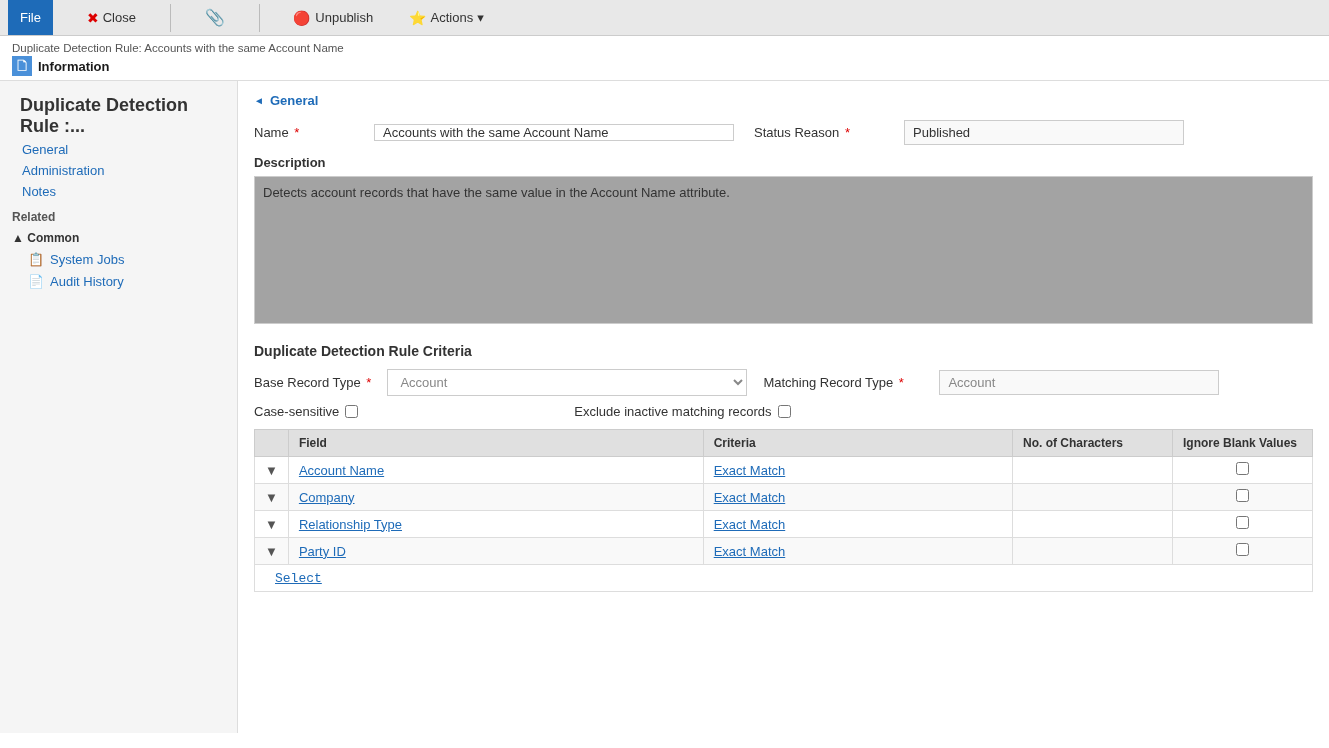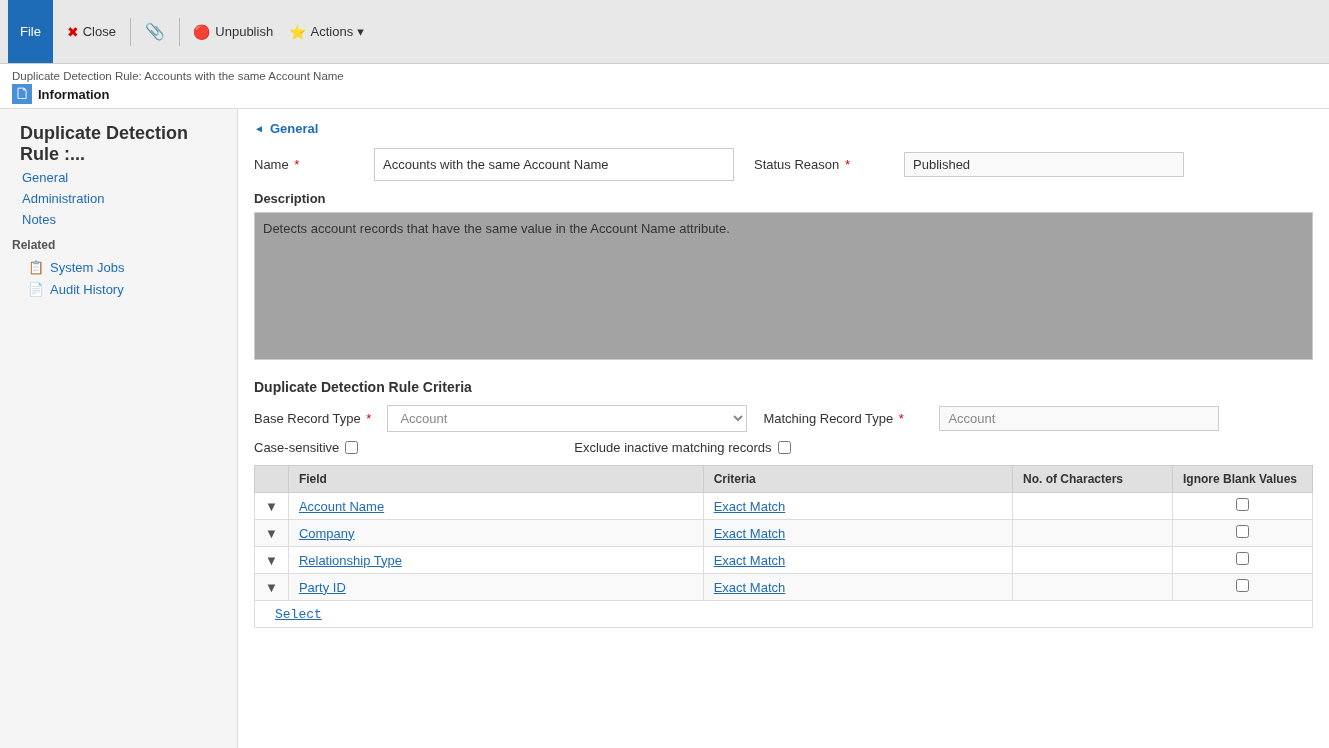--- a/index.html
+++ b/index.html
@@ -4,23 +4,23 @@
   <style>
     * { box-sizing: border-box; margin: 0; padding: 0; font-family: 'Segoe UI', Arial, sans-serif; font-size: 13px; }
     body { background: #fff; color: #333; height: 748px; overflow: hidden; }
 
     
     .toolbar {
       display: flex;
       align-items: center;
       background: #e8e8e8;
       border-bottom: 1px solid #ccc;
-      height: 64px;
+      height: 36px;
       padding: 0 8px;
-      gap: 0;
+      gap: 20px;
     }
     .toolbar-file-btn {
       background: #1e6bb8;
       color: #fff;
       border: none;
       padding: 4px 12px;
       font-size: 13px;
       cursor: pointer;
       height: 100%;
       margin-right: 6px;
@@ -169,21 +169,21 @@
       margin-bottom: 10px;
     }
     .form-label {
       font-size: 13px;
       color: #333;
       min-width: 100px;
     }
     .required-star { color: #d00; margin-left: 2px; }
     .form-input {
       border: 1px solid #ccc;
-      padding: 8px 8px;
+      padding: 0 8px;
       font-size: 13px;
       width: 360px;
       color: #333;
       background: #fff;
     }
     .form-input-readonly {
       border: 1px solid #ccc;
       padding: 4px 8px;
       font-size: 13px;
       width: 280px;
@@ -327,20 +327,21 @@
 </div>
 
 <div class="main-layout">
 
   <div class="sidebar">
     <div class="sidebar-section-title">Duplicate Detection Rule :...</div>
     <div class="sidebar-nav-item">General</div>
     <div class="sidebar-nav-item">Administration</div>
     <div class="sidebar-nav-item">Notes</div>
     <div class="sidebar-related-label">Related</div>
+    <div class="sidebar-group-title">▲ Common</div>
     <div class="sidebar-group-item">
       <span class="sidebar-item-icon">📋</span>
       <span>System Jobs</span>
     </div>
     <div class="sidebar-group-item">
       <span class="sidebar-item-icon">📄</span>
       <span>Audit History</span>
     </div>
   </div>
 

